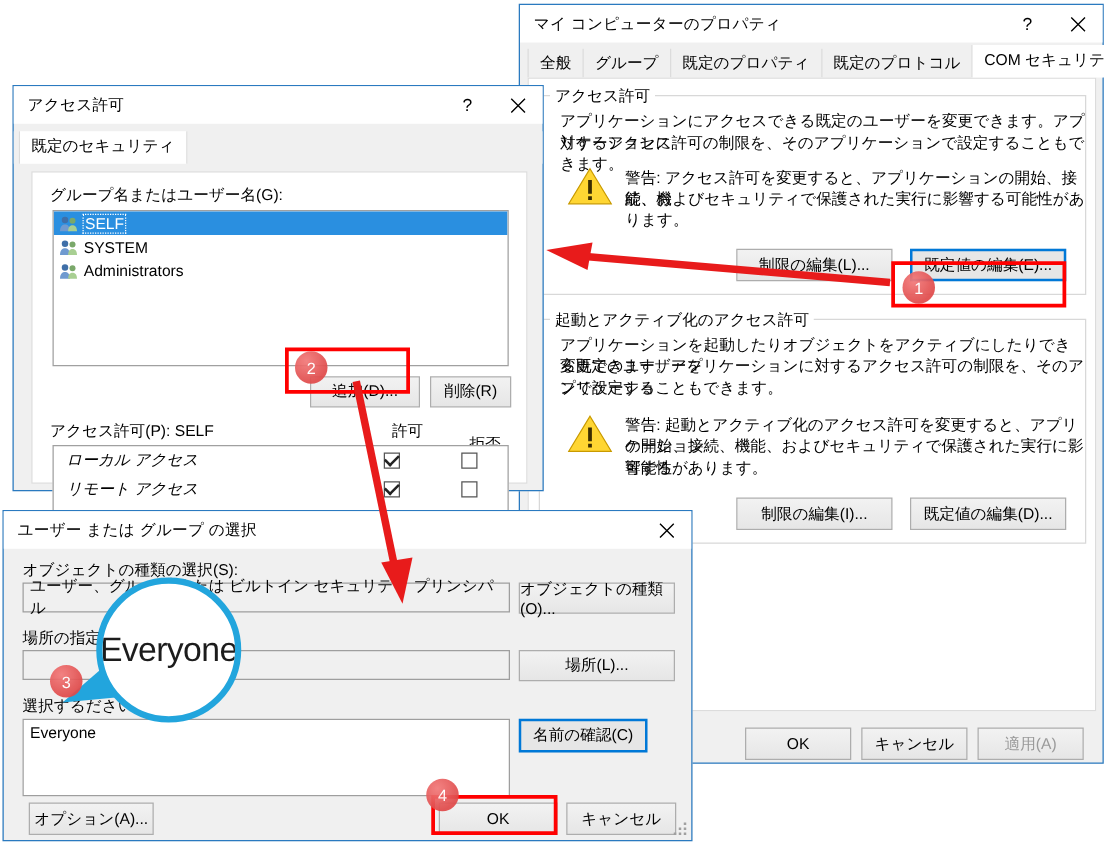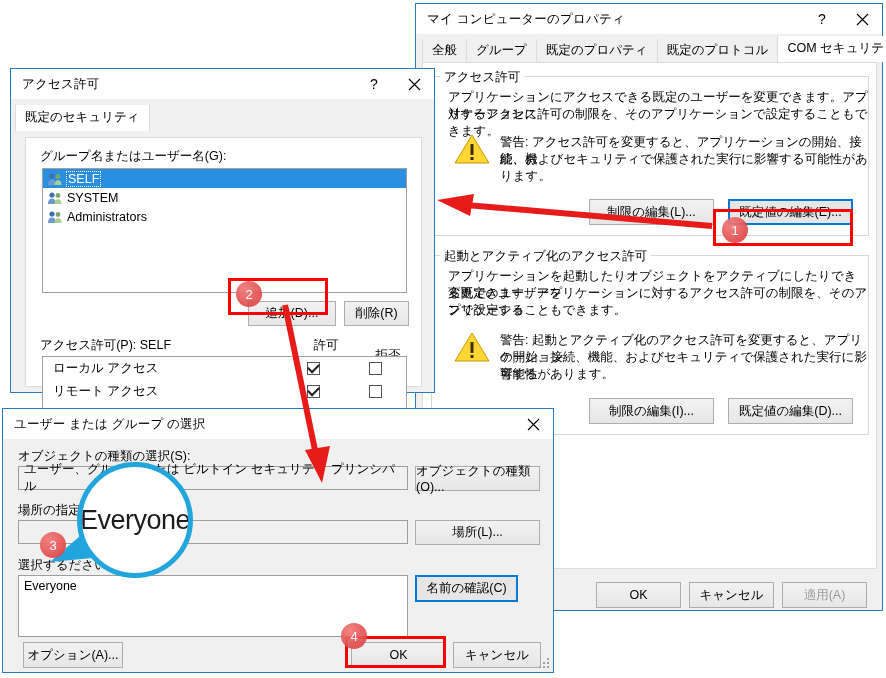--- a/index.html
+++ b/index.html
@@ -387,21 +387,21 @@
       </div>
     </div>
 
     <div class="btn" style="left:222px; top:163px; width:88px; height:25px;">追加(D)...</div>
     <div class="btn" style="left:318px; top:163px; width:65px; height:25px;">削除(R)</div>
 
     <div class="label" style="left:14px; top:199px;">アクセス許可(P): SELF</div>
     <div class="colhdr" style="left:269px; top:199px; width:62px;">許可</div>
     <div class="colhdr" style="left:331px; top:209px; width:62px;">拒否</div>
 
-    <div class="permtable" style="left:16px; top:218px; width:365px; height:56px;">
+    <div class="permtable" style="left:16px; top:218px; width:365px; height:56px;font-style:italic;">
       <div class="prow">
         <div class="pname">ローカル アクセス</div>
         <div class="cbcell">
             <span class="cb checked"></span>
           </div>
         <div class="cbcell">
             <span class="cb"></span>
           </div>
       </div>
       <div class="prow">

